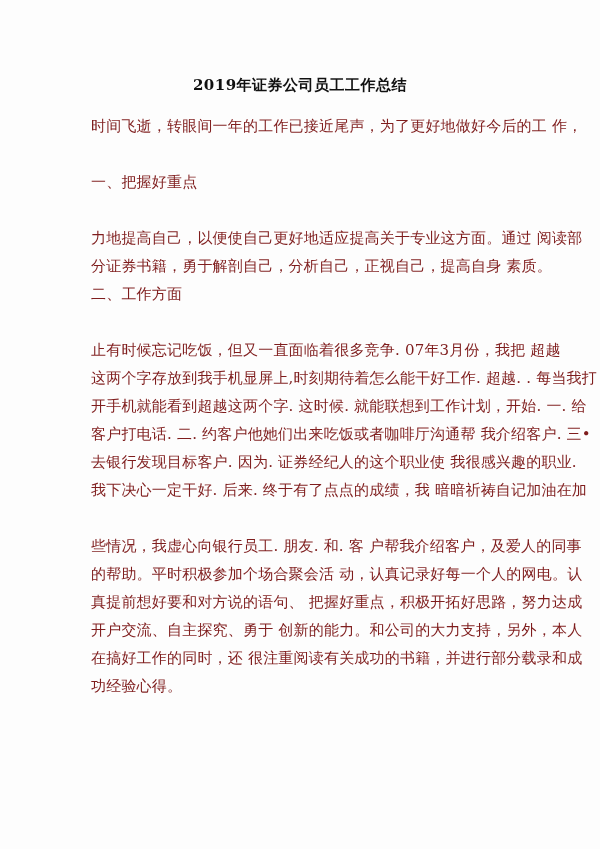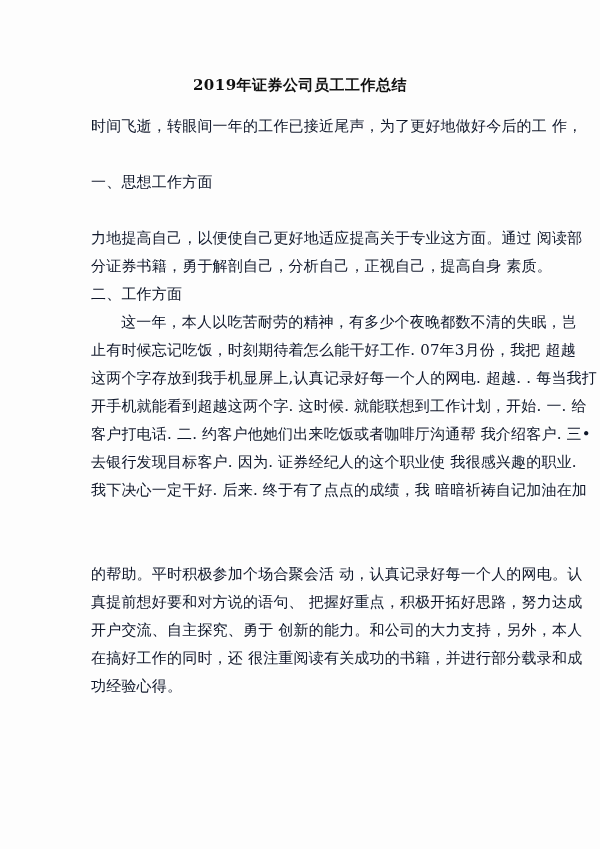--- a/index.html
+++ b/index.html
@@ -2,39 +2,39 @@
 <html><head>
 <meta charset="utf-8">
 <style>
   html, body { margin:0; padding:0; background:#ffffff; }
   body { width:600px; height:849px; position:relative; overflow:hidden;
          font-family:"DejaVu Serif","Liberation Serif",serif; color:#1a1a1a; }
   .page { position:absolute; left:0; top:0; width:600px; height:849px; background:#fdfdfd; }
   .title { position:absolute; top:76px; left:0; width:600px; text-align:center;
            font-size:15px; font-weight:bold; color:#111; letter-spacing:0.5px; }
   .line { position:absolute; left:91px; width:430px; font-size:15px; line-height:20px;
-          white-space:nowrap; color:#0f172a; letter-spacing:0.2px; }
+          white-space:nowrap; color:#7f1d1d; letter-spacing:0.2px; }
   .indent { left:121px; }
 </style>
 </head>
 <body>
 
 <div class="page">
   <div class="title">2019年证券公司员工工作总结</div>
 
   <div class="line" style="top:116px">时间飞逝，转眼间一年的工作已接近尾声，为了更好地做好今后的工 作，</div>
-  <div class="line" style="top:172px">一、思想工作方面</div>
+  <div class="line" style="top:172px">一、把握好重点</div>
   <div class="line" style="top:228px">力地提高自己，以便使自己更好地适应提高关于专业这方面。通过 阅读部</div>
   <div class="line" style="top:256px">分证券书籍，勇于解剖自己，分析自己，正视自己，提高自身 素质。</div>
   <div class="line" style="top:284px">二、工作方面</div>
-  <div class="line indent" style="top:312px">这一年，本人以吃苦耐劳的精神，有多少个夜晚都数不清的失眠，岂</div>
-  <div class="line" style="top:340px">止有时候忘记吃饭，时刻期待着怎么能干好工作. 07年3月份，我把 超越</div>
-  <div class="line" style="top:368px">这两个字存放到我手机显屏上,认真记录好每一个人的网电. 超越. . 每当我打</div>
+  <div class="line" style="top:340px">止有时候忘记吃饭，但又一直面临着很多竞争. 07年3月份，我把 超越</div>
+  <div class="line" style="top:368px">这两个字存放到我手机显屏上,时刻期待着怎么能干好工作. 超越. . 每当我打</div>
   <div class="line" style="top:396px">开手机就能看到超越这两个字. 这时候. 就能联想到工作计划，开始. 一. 给</div>
   <div class="line" style="top:452px">去银行发现目标客户. 因为. 证券经纪人的这个职业使 我很感兴趣的职业.</div>
   <div class="line" style="top:424px">客户打电话. 二. 约客户他她们出来吃饭或者咖啡厅沟通帮 我介绍客户. 三•</div>
   <div class="line" style="top:480px">我下决心一定干好. 后来. 终于有了点点的成绩，我 暗暗祈祷自记加油在加</div>
+  <div class="line" style="top:536px">些情况，我虚心向银行员工. 朋友. 和. 客 户帮我介绍客户，及爱人的同事</div>
   <div class="line" style="top:564px">的帮助。平时积极参加个场合聚会活 动，认真记录好每一个人的网电。认</div>
   <div class="line" style="top:592px">真提前想好要和对方说的语句、 把握好重点，积极开拓好思路，努力达成</div>
   <div class="line" style="top:620px">开户交流、自主探究、勇于 创新的能力。和公司的大力支持，另外，本人</div>
   <div class="line" style="top:648px">在搞好工作的同时，还 很注重阅读有关成功的书籍，并进行部分载录和成</div>
   <div class="line" style="top:676px">功经验心得。</div>
 </div>
 
 </body></html>

